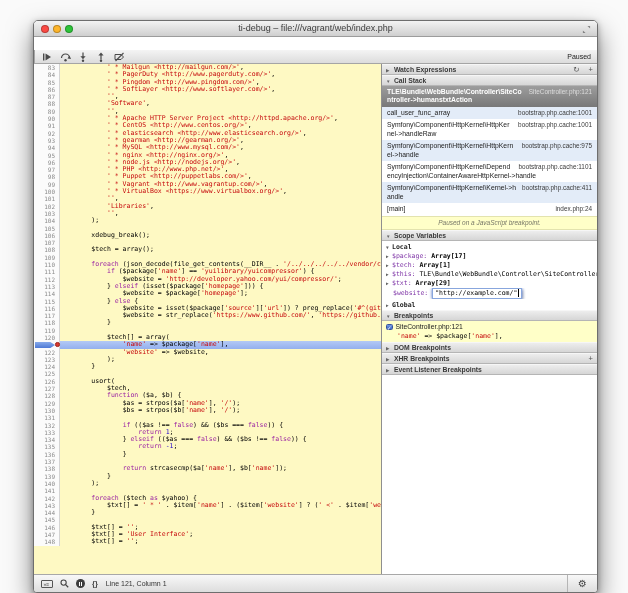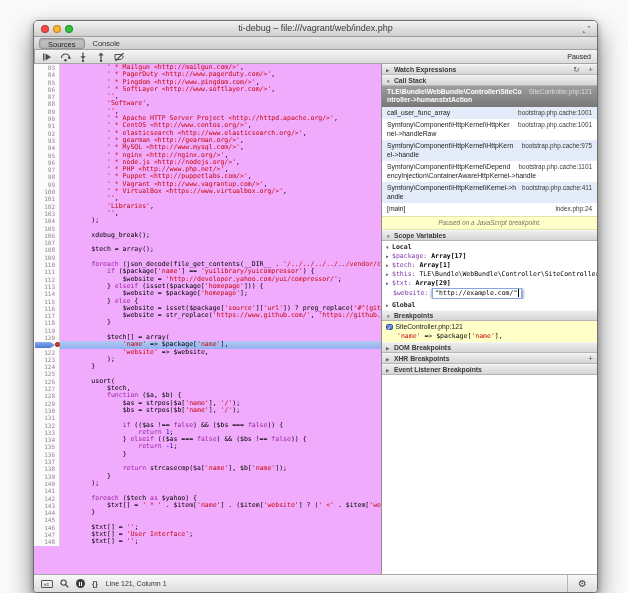--- a/index.html
+++ b/index.html
@@ -32,21 +32,21 @@
   .ftab.active{background:linear-gradient(#fdfdfd,#e9e9e9);border-left:1px solid #a5a5a5;border-right:1px solid #a5a5a5;}
   .ftab .x{color:#888;margin-left:4px;}
   .tabnav{position:absolute;right:3px;top:3px;display:flex;gap:2px;}
   .tabnav span{width:9px;height:9px;border:1px solid #bdbdbd;border-radius:2px;background:#ececec;
     color:#b5b5b5;font-size:6px;line-height:8px;text-align:center;}
   .ftright{flex:1;border-left:1px solid #a5a5a5;display:flex;align-items:center;padding:0 5px;position:relative;}
   .dbtn{width:14px;height:11px;display:flex;align-items:center;justify-content:center;margin-right:4px;}
   .paused{position:absolute;right:6px;font-size:7px;color:#222;}
   
   .content{position:absolute;left:0;top:43px;right:0;bottom:18px;display:flex;background:#fff;overflow:hidden;}
-  .editor{width:347px;height:100%;overflow:hidden;position:relative;background:#f0abfc;}
+  .editor{width:347px;height:100%;overflow:hidden;position:relative;background:#fef9c3;}
   .cl{display:flex;height:7.3px;white-space:pre;}
   .gut{width:26px;flex:0 0 26px;text-align:right;padding-right:4px;font-family:"DejaVu Sans Mono",monospace;
        font-size:6px;line-height:7.3px;color:#8b8b8b;background:#fbfbfb;border-right:1px solid #d4d4d4;position:relative;}
   .cl pre{margin:0;flex:1;font-family:"DejaVu Sans Mono",monospace;font-size:6.5px;line-height:7.3px;overflow:hidden;}
   .cl.cur pre{background:linear-gradient(#b3c9f5,#94b0ee);}
   .cl.cur .gut{color:transparent;}
   .exec-arrow{position:absolute;left:1px;top:.5px;width:20px;height:6.4px;background:linear-gradient(#86a9ea,#4e79d6);
       clip-path:polygon(0 0,75% 0,100% 50%,75% 100%,0 100%);}
   .bp-dot{position:absolute;right:-1px;top:1px;width:4.6px;height:4.6px;border-radius:50%;background:#d5372f;border:.5px solid #9d221c;}
   .s0{color:#000;} .s1{color:#c5070b;} .s2{color:#9b24a3;} .s3{color:#1c00cf;}
@@ -104,24 +104,20 @@
       <span class="light" style="background:#fb4a44;"></span>
       <span class="light" style="background:#fdb52b;"></span>
       <span class="light" style="background:#2dc439;"></span>
     </div>
     <div class="title">ti-debug – file:///vagrant/web/index.php</div>
     <svg class="fs-widget" viewBox="0 0 10 10">
       <path d="M6 1 L9 1 L9 4 Z M4 9 L1 9 L1 6 Z" fill="#555"></path>
     </svg>
   </div>
 
-  <div class="tabbar">
-    <span class="seg sel">Sources</span>
-    <span class="seg">Console</span>
-  </div>
 
   <div class="filebar">
     <div class="ftright">
       <span class="dbtn">
         <svg width="10" height="10" viewBox="0 0 10 10">
               <rect x="1" y="1.5" width="1.4" height="7" fill="#4a4a4a"></rect>
               <path d="M3.5 1.5 L9 5 L3.5 8.5 Z" fill="#4a4a4a"></path>
             </svg>
       </span>
       <span class="dbtn">

